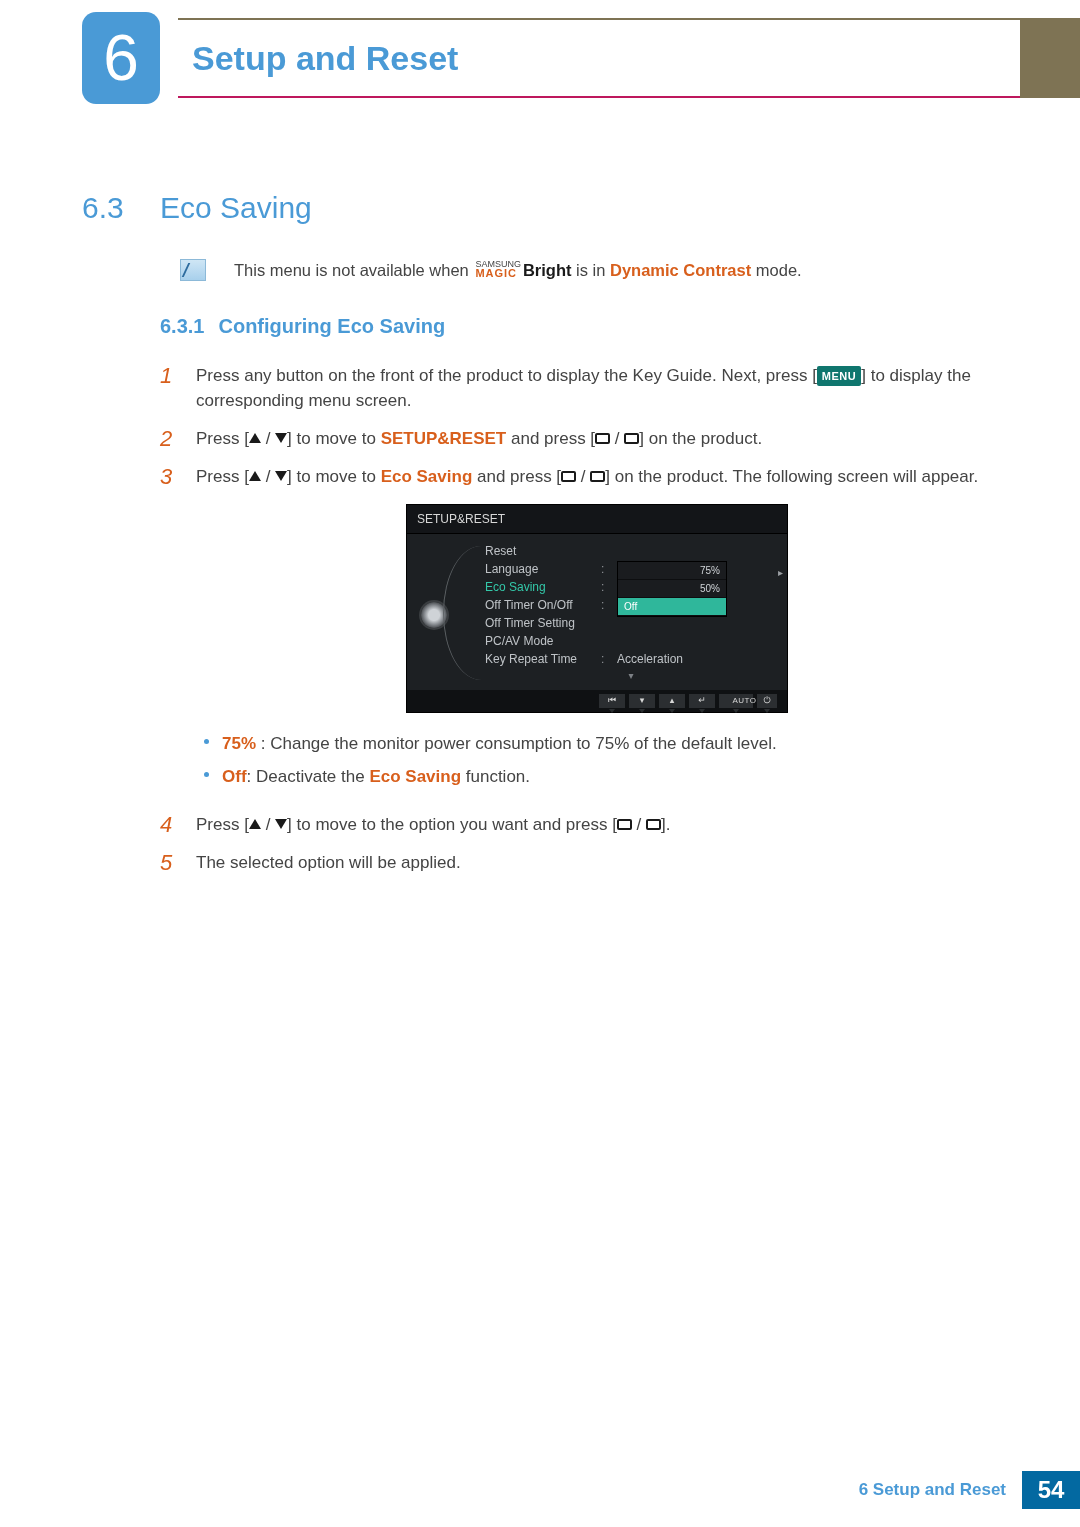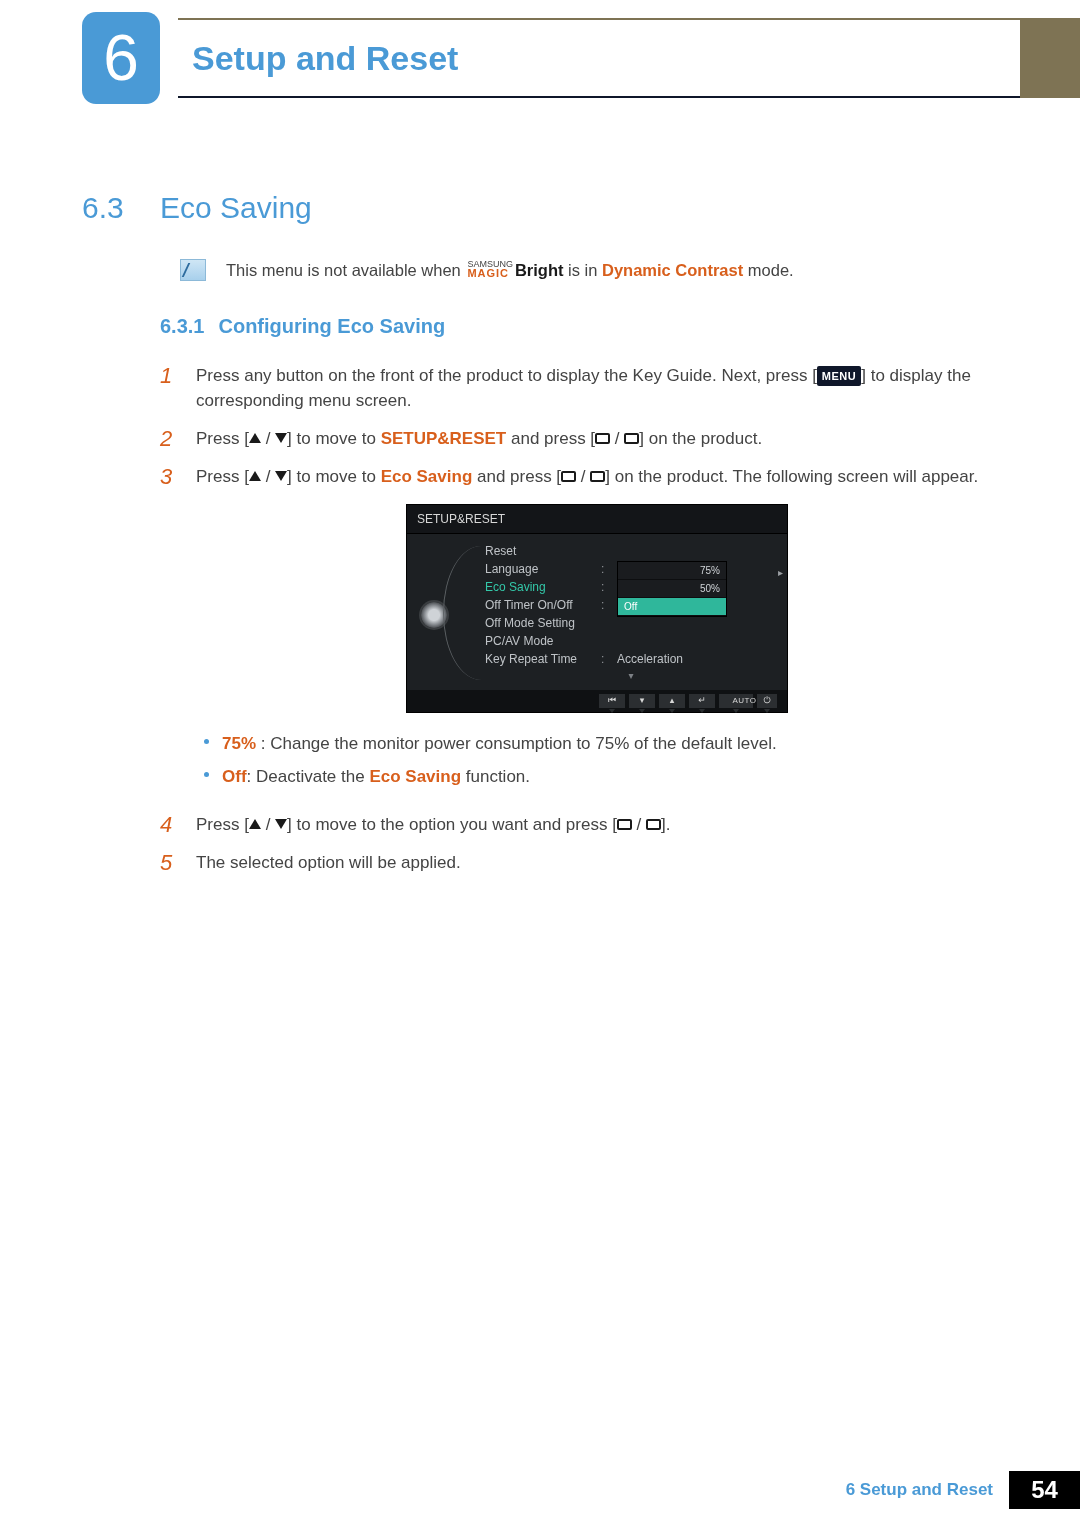--- a/index.html
+++ b/index.html
@@ -32,21 +32,21 @@
     color: #fff;
     font-size: 64px;
     font-weight: 400;
     margin-top: -6px;
     height: 92px;
   }
   .header-gap2 { width: 18px; }
   .header-bar {
     flex: 1;
     border-top: 2px solid #7e7354;
-    border-bottom: 2px solid #0f172a;
+    border-bottom: 2px solid #be185d;
     display: flex;
     align-items: center;
     padding-left: 14px;
     color: #4a9ad6;
     font-size: 34px;
     font-weight: bold;
   }
   .header-right {
     width: 60px;
     background: #7e7354;
@@ -70,21 +70,21 @@
   .intro {
     margin-left: 78px;
     margin-bottom: 24px;
     color: #444;
   }
   .intro .hl { color: #d85f1c; font-weight: bold; }
   .note-row {
     margin-left: 78px;
     display: flex;
     align-items: center;
-    gap: 20px;
+    gap: 28px;
     margin-bottom: 28px;
     padding-left: 20px;
   }
   .note-icon {
     width: 26px; height: 22px;
     background: linear-gradient(#cfe6f5, #a8d0ec);
     border: 1px solid #8cb9d8;
     position: relative;
   }
   .note-icon::after {
@@ -121,21 +121,21 @@
     font-style: italic;
     font-size: 22px;
     width: 18px;
     flex-shrink: 0;
     line-height: 1.2;
   }
   .step-body { flex: 1; color: #444; }
   .step-body .hl { color: #d85f1c; font-weight: bold; }
   .btn-menu {
     display: inline-block;
-    background: #0f172a;
+    background: #0f766e;
     color: #fff;
     font-size: 11px;
     font-weight: bold;
     padding: 2px 5px;
     border-radius: 2px;
     vertical-align: 1px;
     letter-spacing: 0.5px;
   }
   .tri-up, .tri-down {
     display:inline-block; width:0; height:0;
@@ -244,23 +244,23 @@
   .page-footer {
     position:absolute; bottom:18px; right:0;
     display:flex; align-items:stretch; height:38px;
   }
   .pf-text {
     display:flex; align-items:center;
     color:#4a9ad6; font-weight:bold; font-size:17px;
     padding-right:16px;
   }
   .pf-num {
-    background:#000000; color:#fff;
+    background:#0369a1; color:#fff;
     display:flex; align-items:center; justify-content:center;
-    font-size:24px; font-weight:bold; width:71px;
+    font-size:24px; font-weight:bold; width:58px;
   }
 </style>
 </head>
 <body>
 
 <div class="header-band">
   <div class="header-left-gap"></div>
   <div class="header-tab">6</div>
   <div class="header-gap2"></div>
   <div class="header-bar">Setup and Reset</div>
@@ -328,21 +328,21 @@
                     <div class="opt">50%</div>
                     <div class="opt sel">Off</div>
                   </div>
                 </div>
               </div>
               <div class="osd-row">
                   <span class="lbl">Off Timer On/Off</span>
                   <span class="colon">:</span>
                 </div>
               <div class="osd-row">
-                  <span class="lbl">Off Mode Setting</span>
+                  <span class="lbl">Off Timer Setting</span>
                 </div>
               <div class="osd-row">
                   <span class="lbl">PC/AV Mode</span>
                 </div>
               <div class="osd-row">
                   <span class="lbl">Key Repeat Time</span>
                   <span class="colon">:</span>
                   <span class="val">Acceleration</span>
                 </div>
               <div class="osd-down-caret">▾</div>

